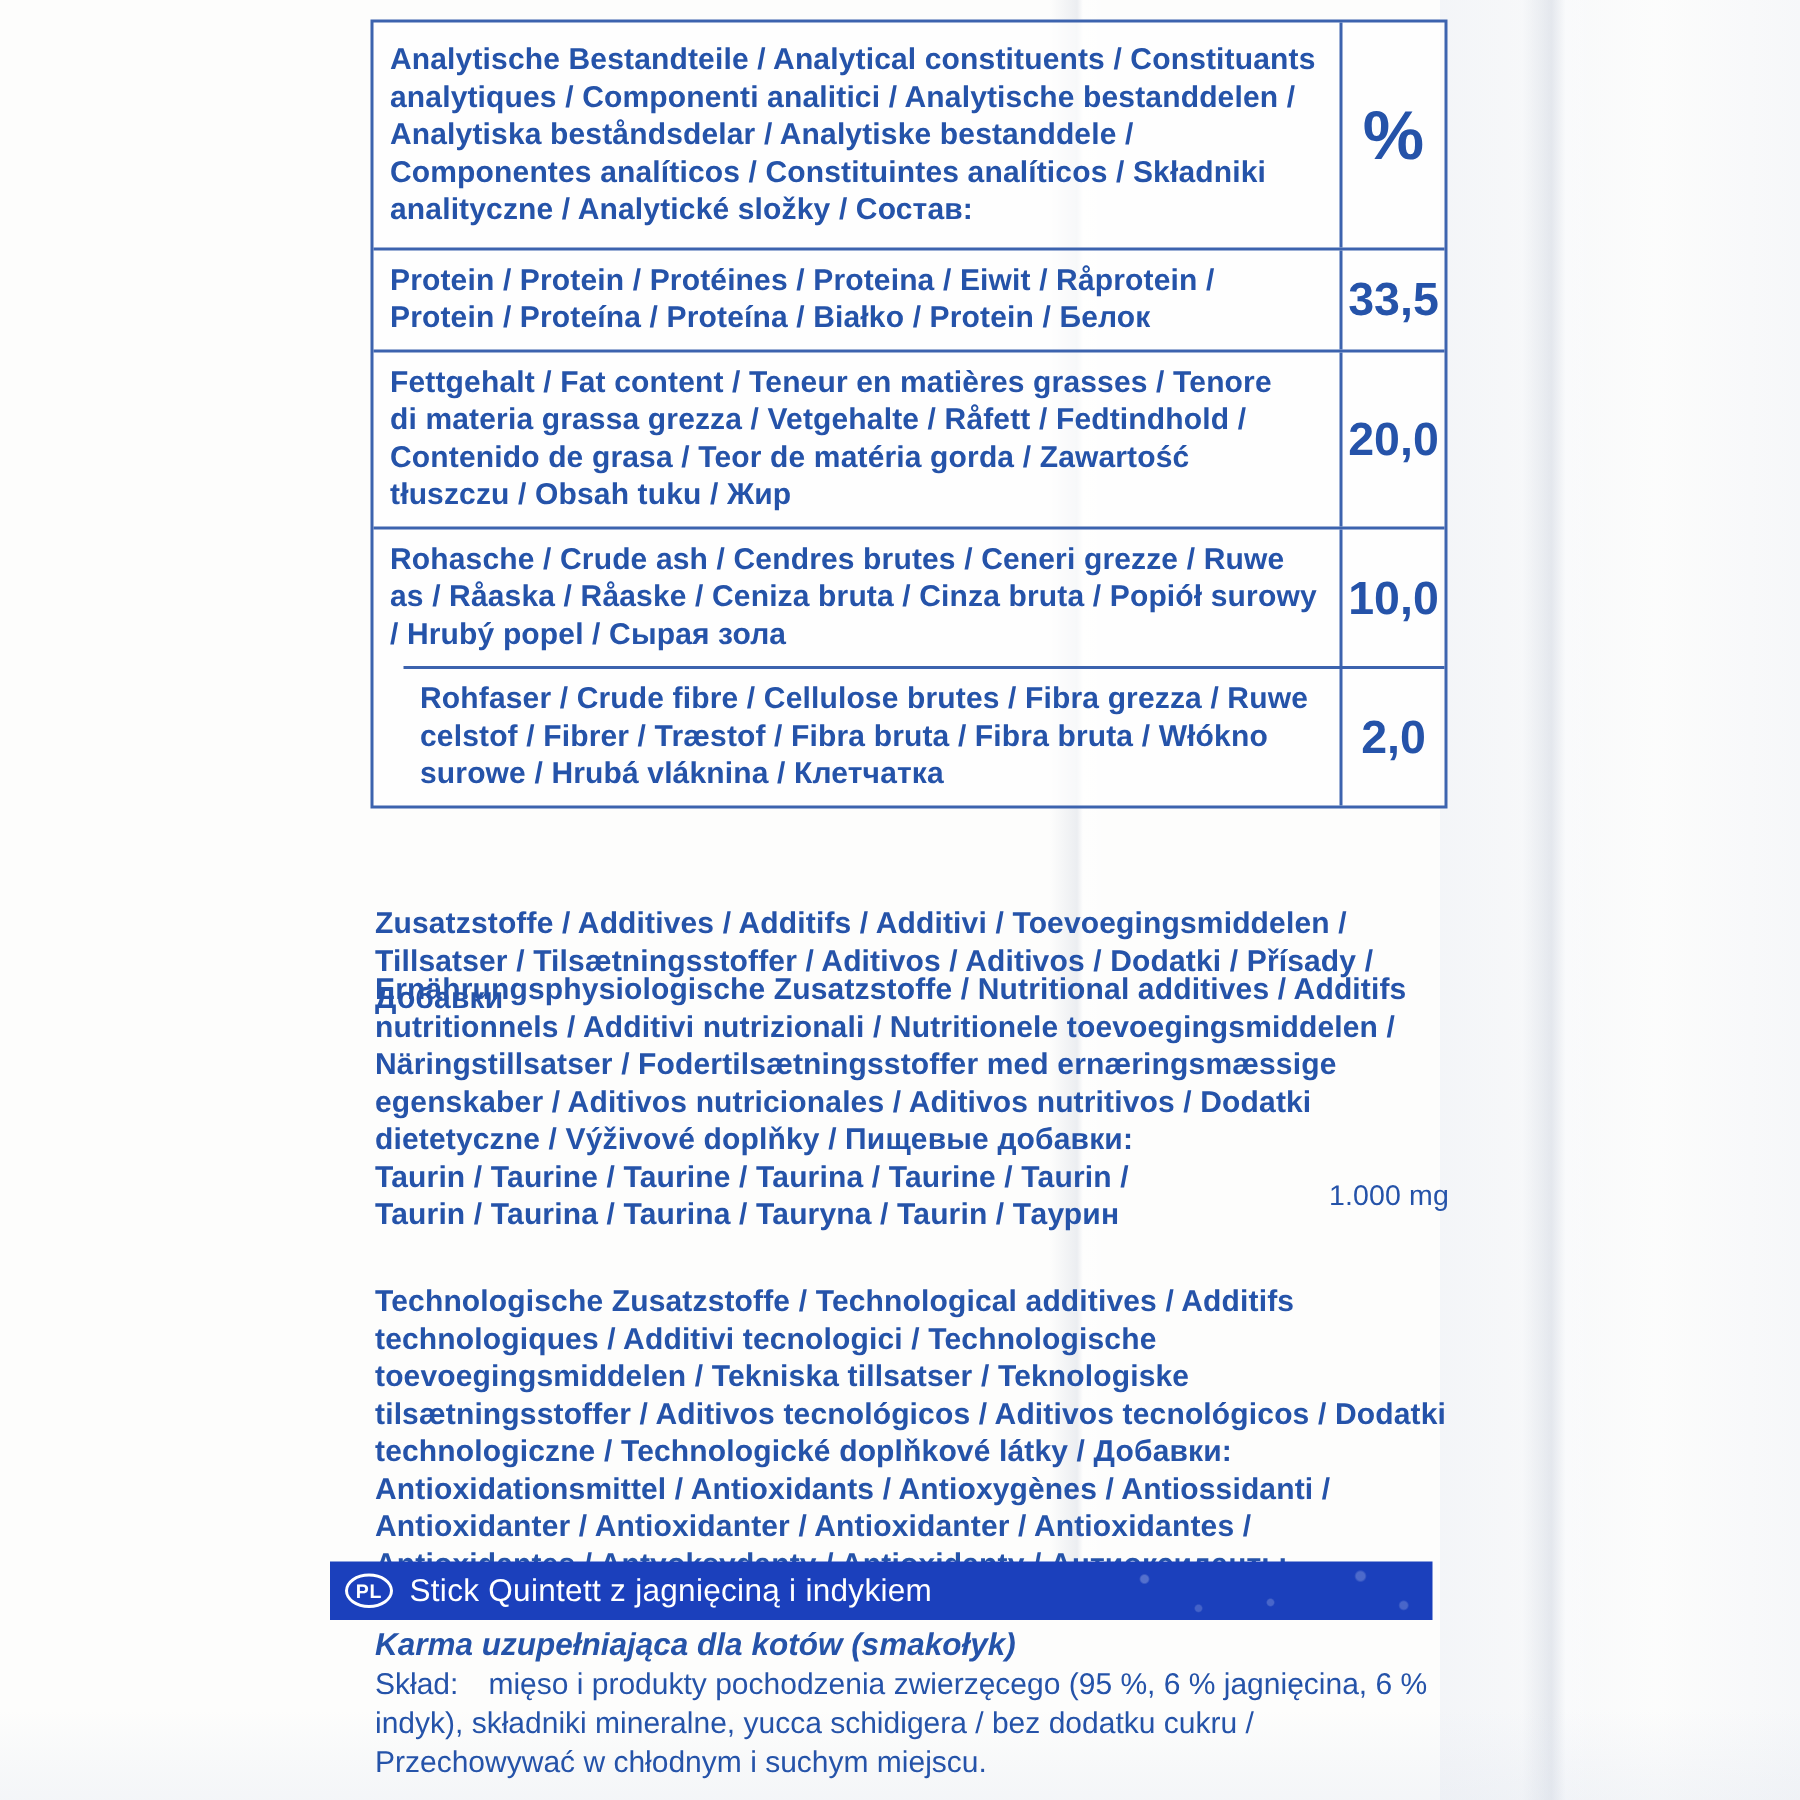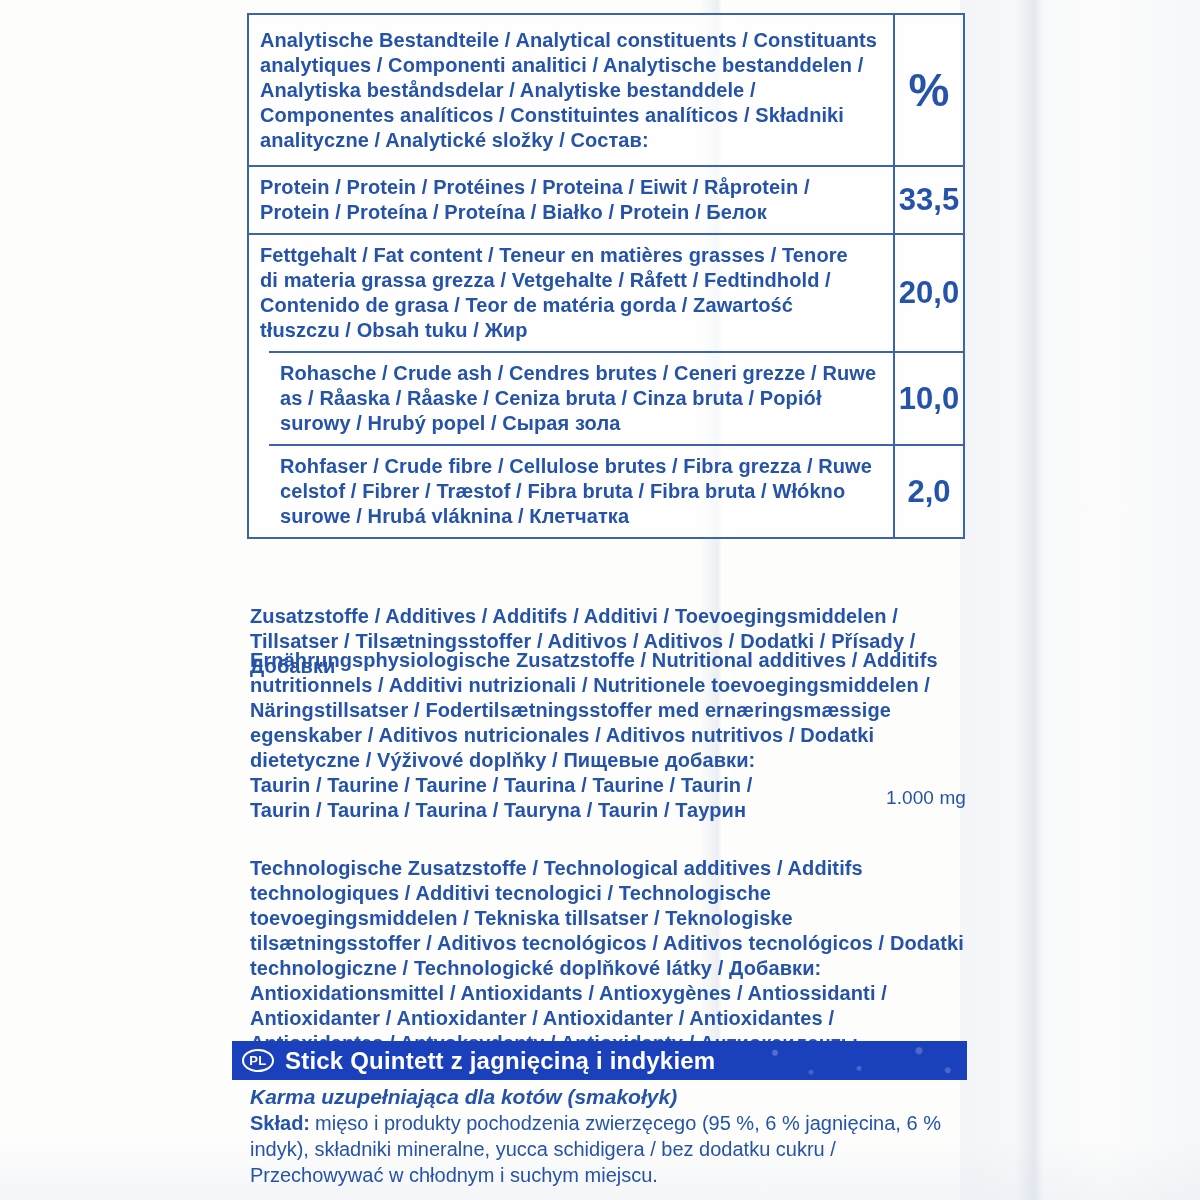--- a/index.html
+++ b/index.html
@@ -41,73 +41,73 @@
   .cell-value{
     width:68px;align-self:stretch;
     border-left:2px solid #3c63ae;
     display:flex;align-items:center;justify-content:center;
     font-size:31px;font-weight:bold;
   }
   .row-header{min-height:150px;}
   .row-header .cell-value{font-size:46px;}
   .row-protein{min-height:68px;}
   .row-fat{min-height:95px;gap:19px;}
-  .row-ash{min-height:66px;margin-left:20px;}
+  .row-ash{min-height:66px;}
   .row-fibre{min-height:91px;margin-left:20px;}
   .row-moisture{min-height:90px;}
 
   
   .para{
     position:absolute;left:250px;width:716px;
     font-size:20px;line-height:25px;font-weight:bold;
     letter-spacing:.1px;
   }
   .para-zusatz{top:604px;}
   .para-nutri{top:648px;}
   .para-tech{top:856px;width:718px;}
   .taurine{display:flex;align-items:center;}
   .taurine-text{width:76%;}
   .taurine-val{flex:1;text-align:right;font-weight:normal;font-size:19px;padding-bottom:1px;}
 
   
   .banner{
-    position:absolute;left:232px;top:1041px;width:735px;height:39px;
+    position:absolute;left:220px;top:1041px;width:735px;height:39px;
     background:#1b40bc;
     display:flex;align-items:center;
     box-sizing:border-box;padding-left:10px;
     color:#ffffff;overflow:hidden;
   }
   .badge{
     display:inline-flex;align-items:center;justify-content:center;
     width:32px;height:23px;
     border:2px solid #ffffff;border-radius:50%;
     font-size:13px;font-weight:bold;letter-spacing:.5px;
     box-sizing:border-box;flex:0 0 auto;
   }
-  .banner-title{margin-left:11px;font-size:24px;font-weight:bold;letter-spacing:.2px;}
+  .banner-title{margin-left:11px;font-size:21px;font-weight:normal;letter-spacing:.2px;}
   .banner-texture{
     position:absolute;right:0;top:0;width:240px;height:39px;pointer-events:none;
     background:
       radial-gradient(circle 6px at 20% 30%,rgba(255,255,255,.25) 0 40%,transparent 60%),
       radial-gradient(circle 5px at 55% 70%,rgba(255,255,255,.2) 0 40%,transparent 60%),
       radial-gradient(circle 7px at 80% 25%,rgba(255,255,255,.22) 0 40%,transparent 60%),
       radial-gradient(circle 5px at 35% 80%,rgba(255,255,255,.18) 0 40%,transparent 60%),
       radial-gradient(circle 6px at 92% 75%,rgba(255,255,255,.2) 0 40%,transparent 60%);
   }
 
   
   .karma{
     position:absolute;left:250px;top:1084px;width:716px;
     font-size:21px;line-height:25px;font-style:italic;font-weight:bold;
   }
   .sklad{
     position:absolute;left:250px;top:1110px;width:722px;
     font-size:20px;line-height:26px;
   }
-  .sklad .lead{font-weight:bold;margin-right:5px;}
+  .sklad .lead{font-weight:normal;margin-right:20px;}
 </style>
 </head>
 <body>
 
 <div class="sheet">
 
   <div class="crease crease-1"></div>
   <div class="crease crease-2"></div>
   <div class="tint-right"></div>
   <div class="tint-bottom"></div>

